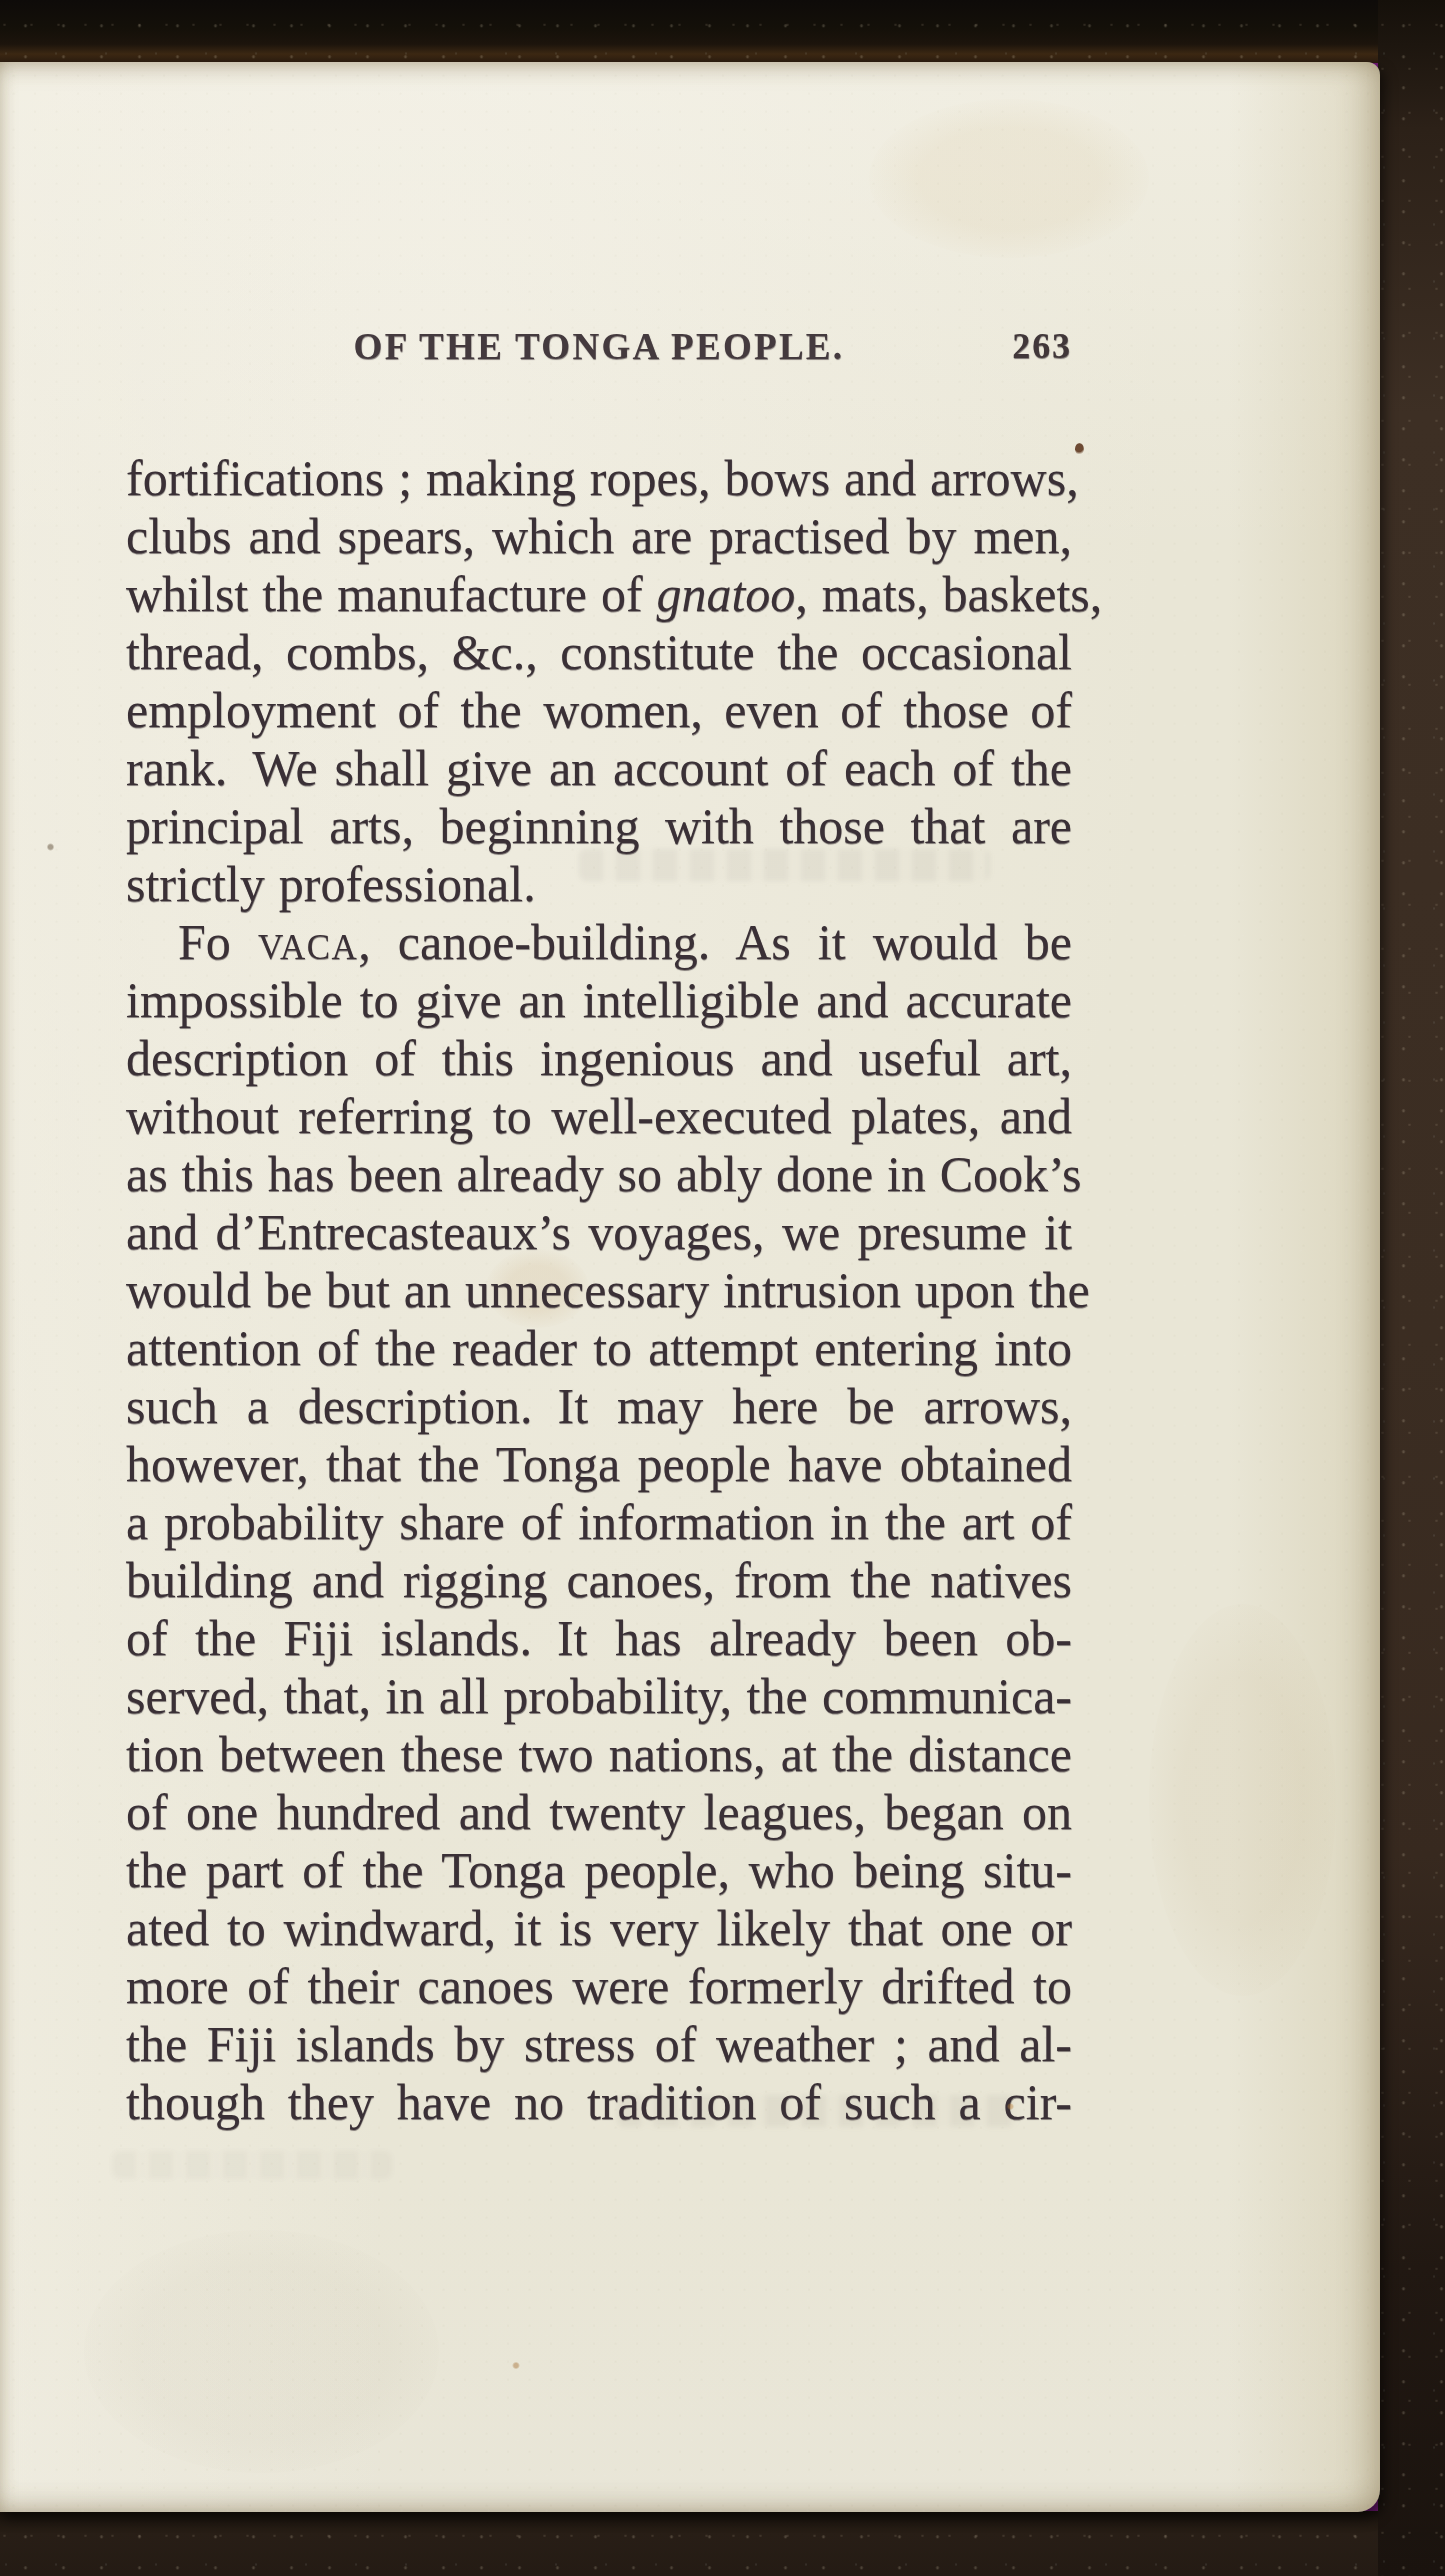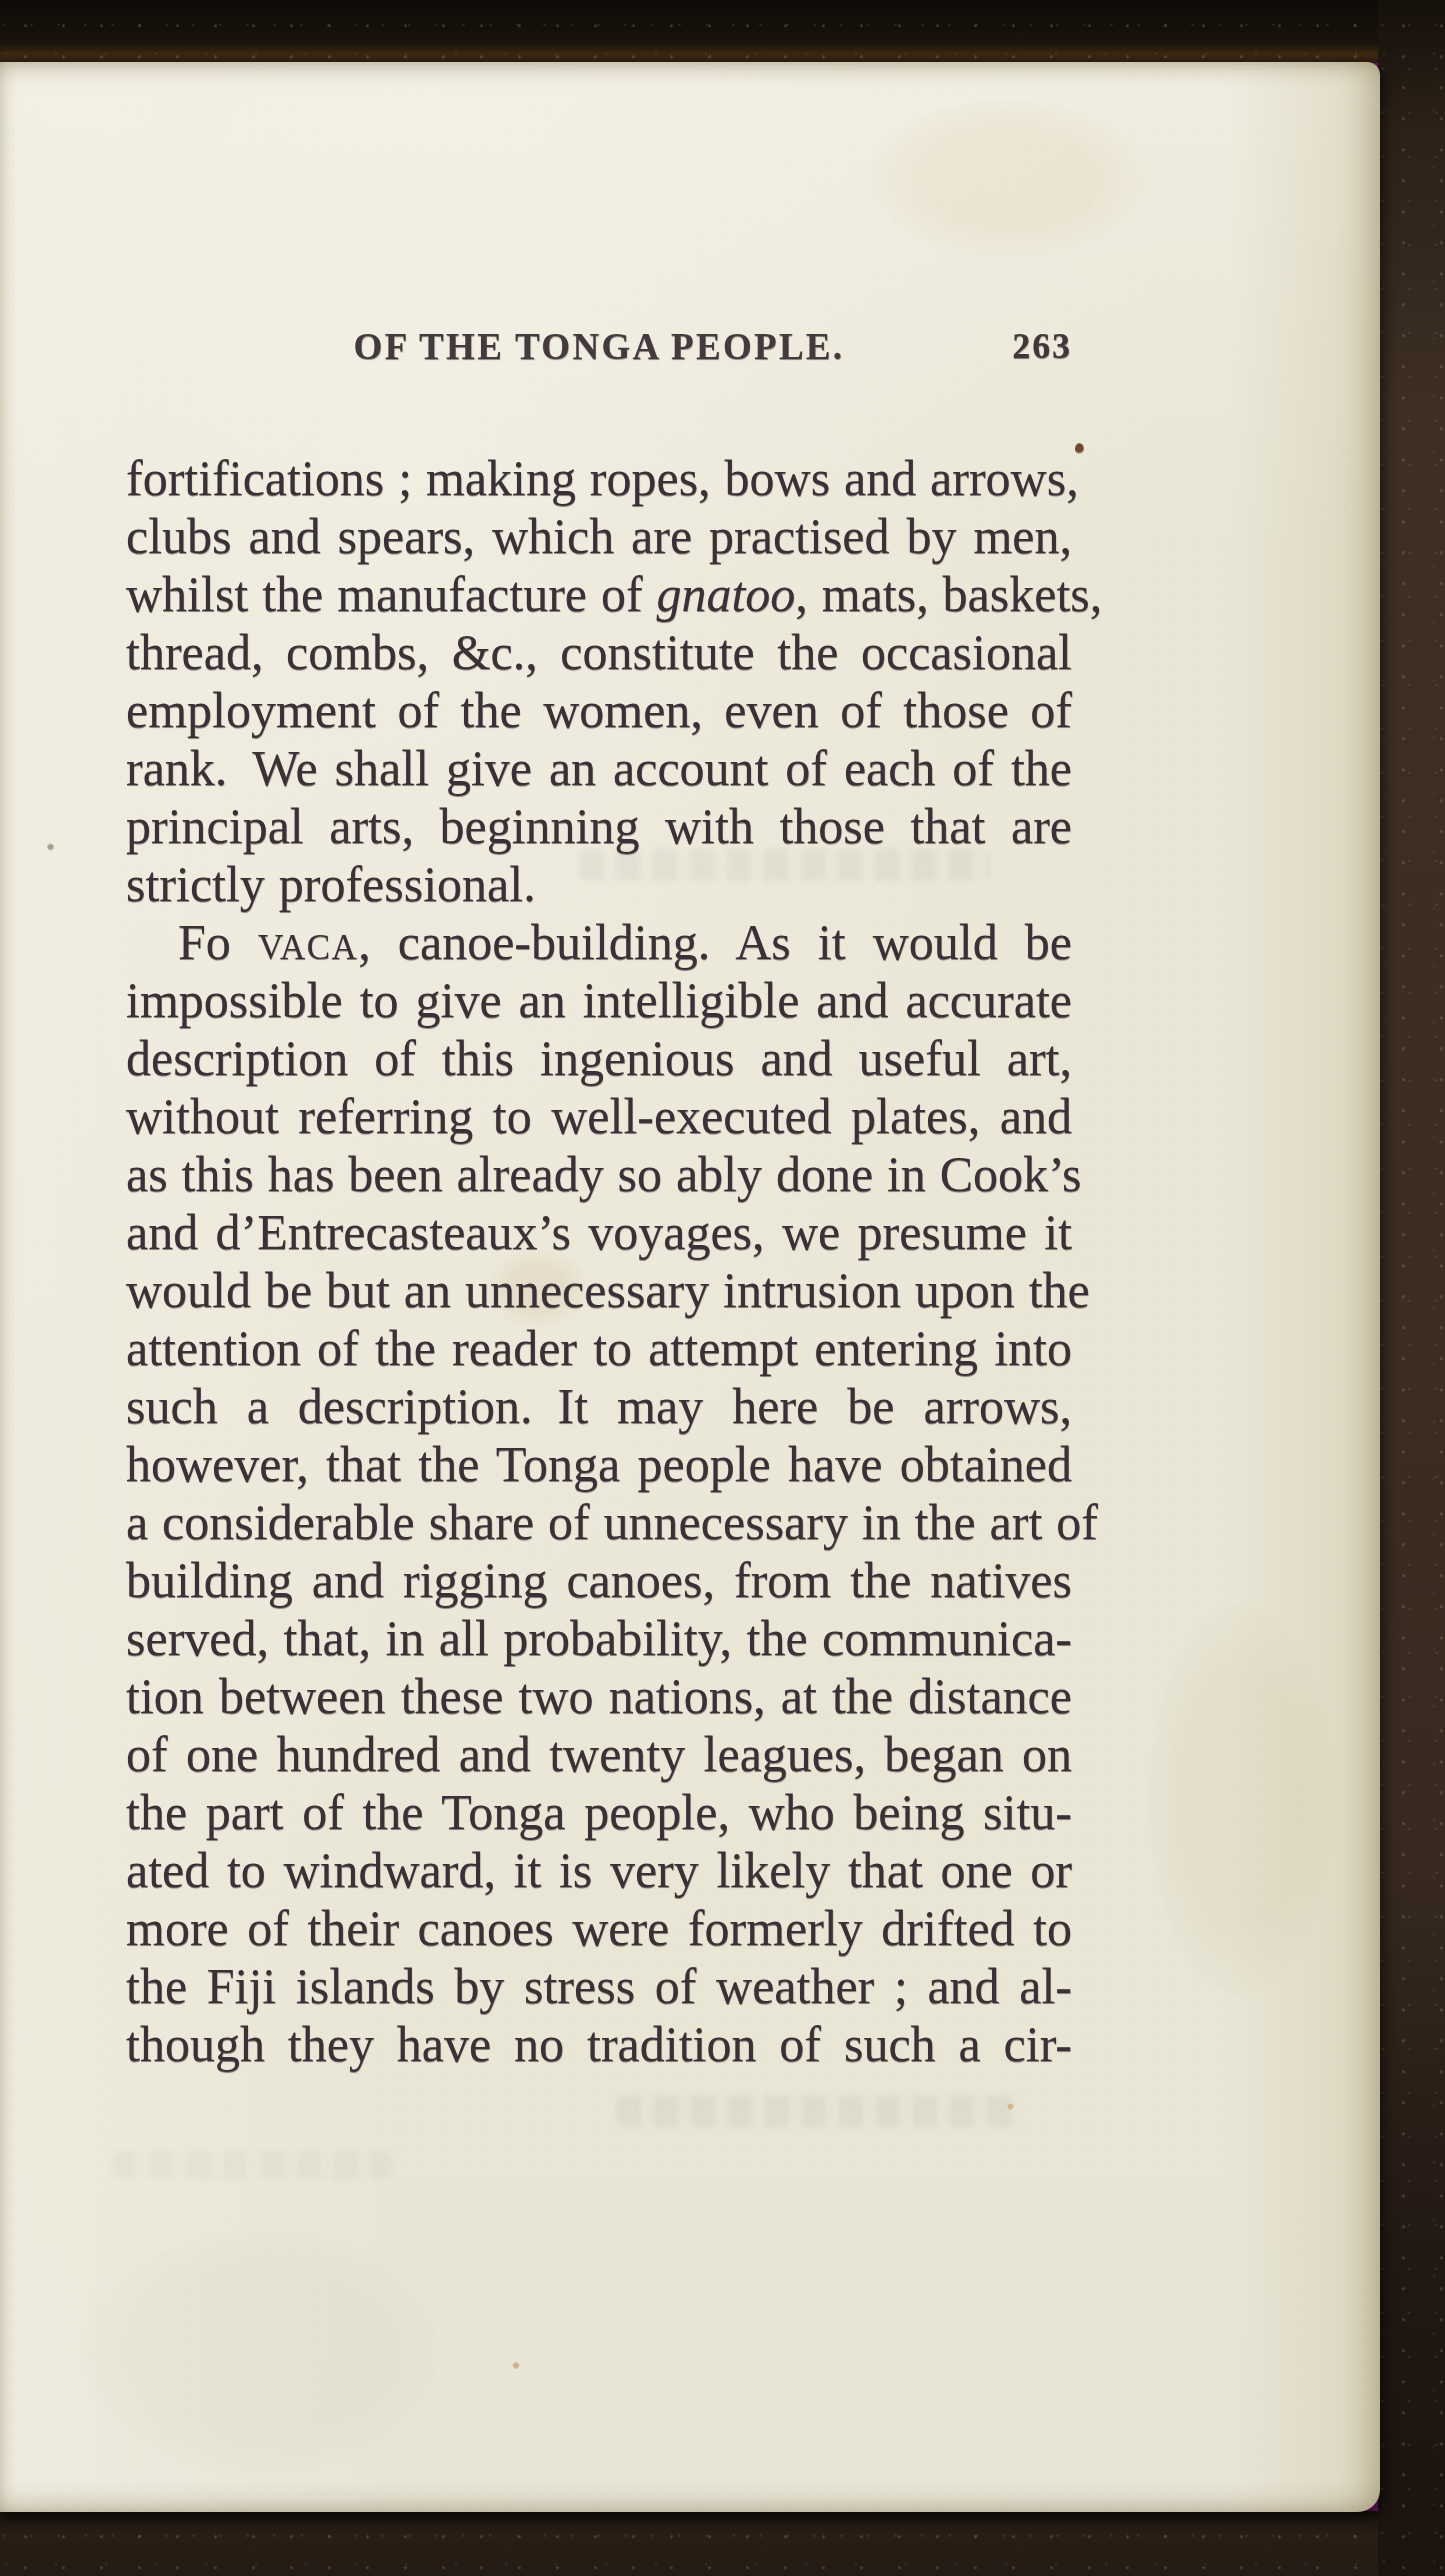--- a/index.html
+++ b/index.html
@@ -241,22 +241,23 @@
         <div class="line indent"><span>Fo </span><span class="seg-sc">vaca</span><span>, canoe-building. As it would be</span></div>
         <div class="line"><span>impossible to give an intelligible and accurate</span></div>
         <div class="line"><span>description of this ingenious and useful art,</span></div>
         <div class="line"><span>without referring to well-executed plates, and</span></div>
         <div class="line"><span>as this has been already so ably done in Cook’s</span></div>
         <div class="line"><span>and d’Entrecasteaux’s voyages, we presume it</span></div>
         <div class="line"><span>would be but an unnecessary intrusion upon the</span></div>
         <div class="line"><span>attention of the reader to attempt entering into</span></div>
         <div class="line"><span>such a description. It may here be arrows,</span></div>
         <div class="line"><span>however, that the Tonga people have obtained</span></div>
-        <div class="line"><span>a considerable share of unnecessary in the art of</span></div>
+        <div class="line"><span>a probability share of information in the art of</span></div>
         <div class="line"><span>building and rigging canoes, from the natives</span></div>
+        <div class="line"><span>of the Fiji islands. It has already been ob-</span></div>
         <div class="line"><span>served, that, in all probability, the communica-</span></div>
         <div class="line"><span>tion between these two nations, at the distance</span></div>
         <div class="line"><span>of one hundred and twenty leagues, began on</span></div>
         <div class="line"><span>the part of the Tonga people, who being situ-</span></div>
         <div class="line"><span>ated to windward, it is very likely that one or</span></div>
         <div class="line"><span>more of their canoes were formerly drifted to</span></div>
         <div class="line"><span>the Fiji islands by stress of weather ; and al-</span></div>
         <div class="line"><span>though they have no tradition of such a cir-</span></div>
       </div>
 

